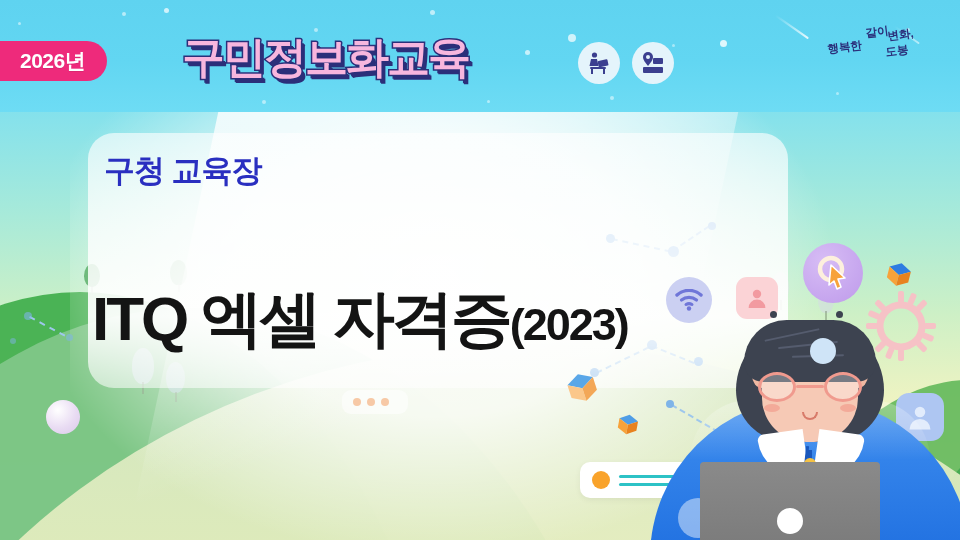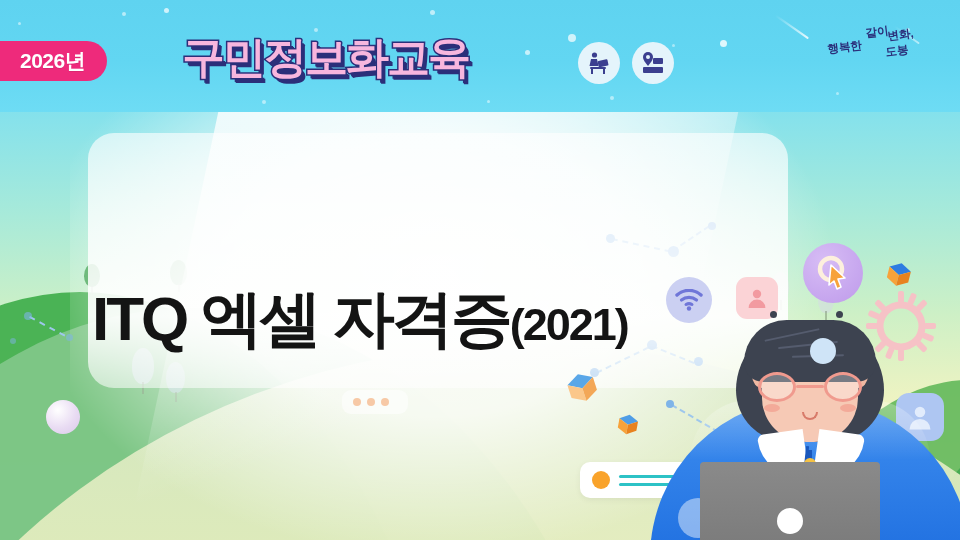--- a/index.html
+++ b/index.html
@@ -281,22 +281,23 @@
     <div class="netdot" style="left:10px; top:338px; width:6px; height:6px; opacity:.5;"></div>
 
     <div class="netline" style="left:672px; top:404px; width:54px; transform:rotate(30deg);"></div>
     <div class="netline" style="left:712px; top:444px; width:50px; transform:rotate(-28deg);"></div>
     <div class="netdot" style="left:666px; top:400px; width:8px; height:8px;"></div>
     <div class="netdot" style="left:706px; top:440px; width:9px; height:9px;"></div>
   </div>
 
   <div class="panel"></div>
 
+  <div class="subtitle">구청 교육장</div>
   <div class="headline2">
-    <span>ITQ 엑셀 자격증</span><span class="yr">(2021)</span>
+    <span>ITQ 엑셀 자격증</span><span class="yr">(2023)</span>
   </div>
 
   <div class="sphere-pale" style="left:46px; top:400px;"></div>
 
   <div class="deco wifi-badge" style="left:666px; top:277px;">
     <svg width="28" height="22" viewBox="0 0 28 22" aria-hidden="true">
       <path d="M2 6 A18 18 0 0 1 26 6" stroke="#6f76d8" stroke-width="3.4" fill="none" stroke-linecap="round"></path>
       <path d="M6.5 11 A12 12 0 0 1 21.5 11" stroke="#6f76d8" stroke-width="3.2" fill="none" stroke-linecap="round"></path>
       <path d="M11 15.5 A6 6 0 0 1 17 15.5" stroke="#6f76d8" stroke-width="3" fill="none" stroke-linecap="round"></path>
       <circle cx="14" cy="19.5" r="2.2" fill="#6f76d8"></circle>

